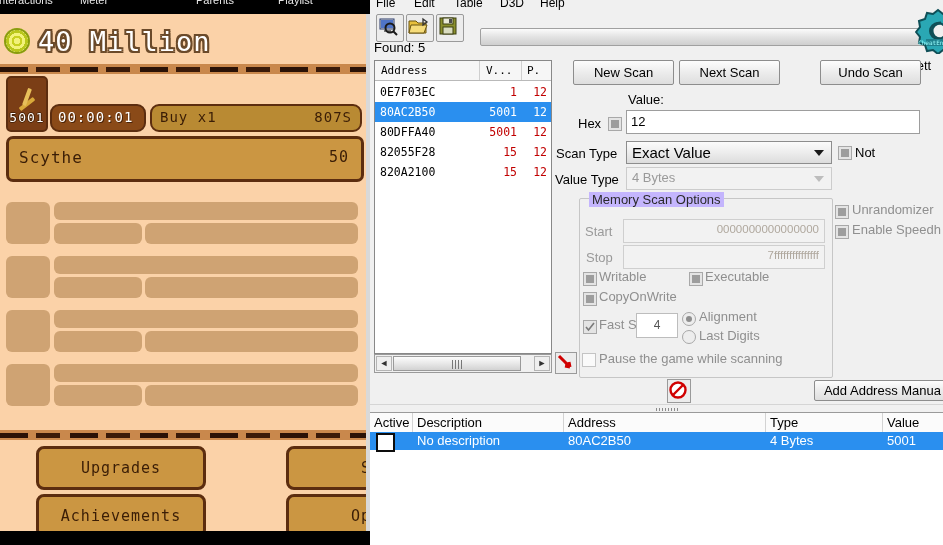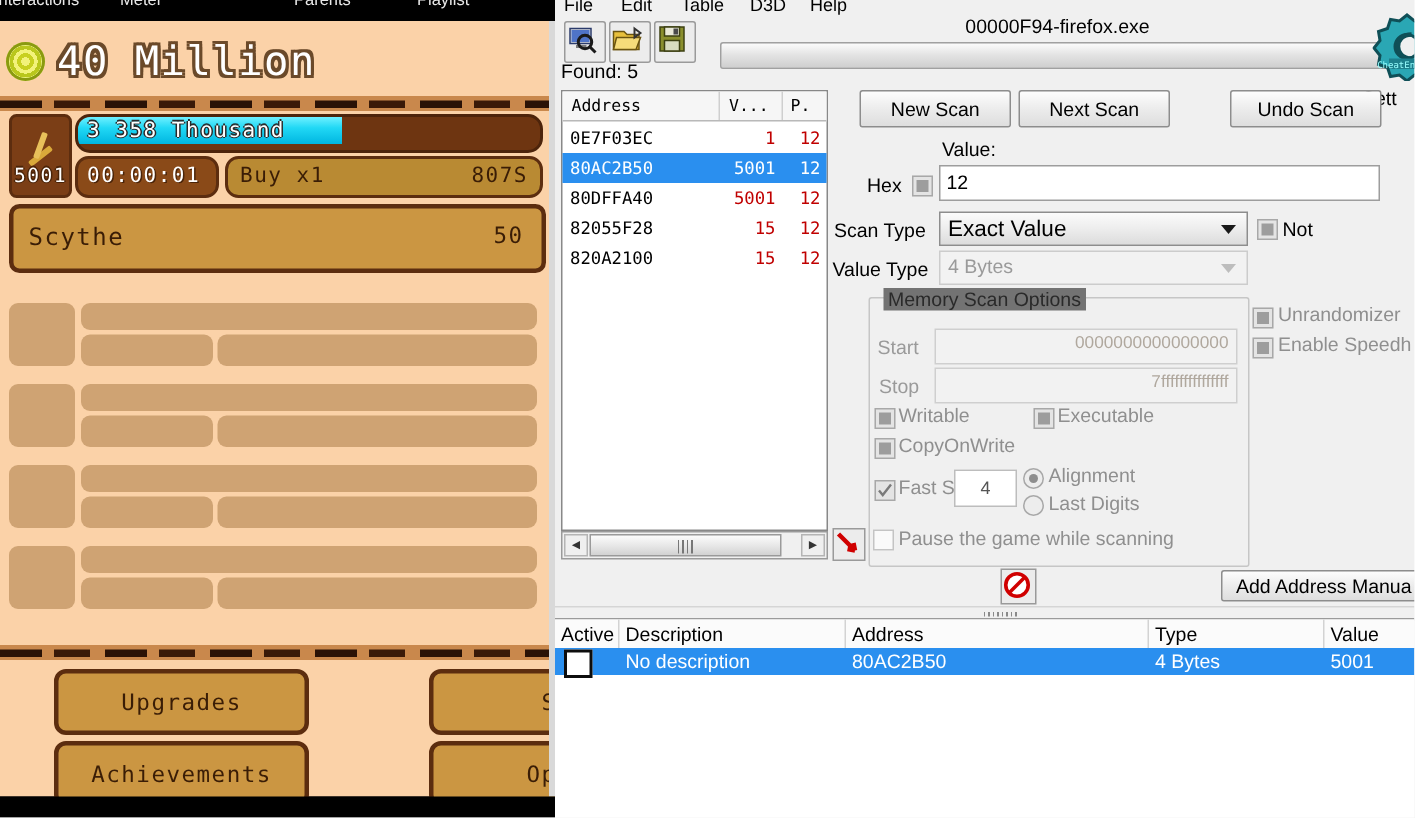--- a/index.html
+++ b/index.html
@@ -127,21 +127,21 @@
   #cbNot{position:absolute;left:468px;top:146px;width:12px;height:12px;background:#e4e4e4;border:1px solid #a8a8a8;}
   #lblNot{position:absolute;left:485px;top:145px;font-size:13px;}
 
   #lblValType{position:absolute;left:185px;top:172px;font-size:13px;}
   #selValType{position:absolute;left:256px;top:167px;width:204px;height:21px;
       background:#f2f2f2;border:1px solid #cccccc;}
   #selValType .t{position:absolute;left:5px;top:2px;font-size:13px;color:#9a9a9a;}
 
   
   #mso{position:absolute;left:209px;top:198px;width:252px;height:178px;border:1px solid #c6c6c6;border-radius:2px;}
-  #msoTitle{position:absolute;left:219px;top:192px;background:#737373;padding:0 3px;font-size:13px;color:#2a2a2a;}
+  #msoTitle{position:absolute;left:219px;top:192px;background:#c4b5fd;padding:0 3px;font-size:13px;color:#2a2a2a;}
   .msolbl{position:absolute;font-size:13px;color:#9a9a9a;}
   .mtxt{position:absolute;height:22px;background:#f2f2f2;border:1px solid #cfcfcf;}
   .mtxt span{position:absolute;right:5px;top:3px;font-family:Liberation Sans, sans-serif;font-size:11.5px;color:#b0a89e;}
   #mStartL{left:215px;top:224px;} #mStart{left:253px;top:219px;width:200px;}
   #mStopL{left:216px;top:250px;}  #mStop{left:253px;top:245px;width:200px;}
 
   .cbx{position:absolute;width:12px;height:12px;background:#e4e4e4;border:1px solid #a8a8a8;}
   .cbx.ind:after{content:"";position:absolute;left:2px;top:2px;width:8px;height:8px;background:#9d9d9d;}
   .cbl{position:absolute;font-size:13px;color:#8f8f8f;}
 
@@ -202,24 +202,20 @@
       <div class="ridge" id="ridge1"></div>
 
       <div id="icoBox">
         <div class="scythe">
           <div class="sb"></div>
             <div class="sh"></div>
         </div>
         <div id="icoCount" class="pxfont">5001</div>
       </div>
 
-      <div id="progwrap">
-        <div id="progfill" style="width: 176.32px;"></div>
-        <div id="progtxt" class="pxfont">3 358 Thousand</div>
-      </div>
 
       <div id="timer">
         <span class="pxfont">00:00:01</span>
       </div>
 
       <div id="buybtn">
         <span id="buylbl" class="pxfont">Buy x1</span>
         <span id="buyprice" class="pxfont">807S</span>
       </div>
 
@@ -290,21 +286,20 @@
           </svg>
       </div>
       <div class="tbtn" id="tb3">
         <svg width="22" height="22" viewBox="0 0 22 22">
             <rect x="3" y="3" width="16" height="16" fill="#8a8f2e" stroke="#3d4012"></rect>
             <rect x="6" y="3" width="10" height="6" fill="#e9e9d8" stroke="#3d4012"></rect>
             <rect x="12" y="4" width="3" height="4" fill="#4a4a4a"></rect>
             <rect x="6" y="12" width="10" height="7" fill="#d9dcc0" stroke="#3d4012"></rect>
           </svg>
       </div>
-      <div id="procname">00000F94-firefox.exe</div>
       <div id="procbar"></div>
     </div>
 
     <div id="gear">
       <svg width="46" height="46" viewBox="0 0 46 46">
         <g fill="#2aa7b4" stroke="#0f4f57" stroke-width="2">
           <path d="M23 2l5 4 6-1 2 6 6 2-1 6 4 5-4 5 1 6-6 2-2 6-6-1-5 4-5-4-6 1-2-6-6-2 1-6-4-5 4-5-1-6 6-2 2-6 6 1z"></path>
         </g>
         <circle cx="23" cy="23" r="8" fill="#f0f0f0" stroke="#0f4f57" stroke-width="2"></circle>
         <path d="M26 15c-6 0-9 4-9 8s3 8 9 8" fill="none" stroke="#0f4f57" stroke-width="3"></path>

